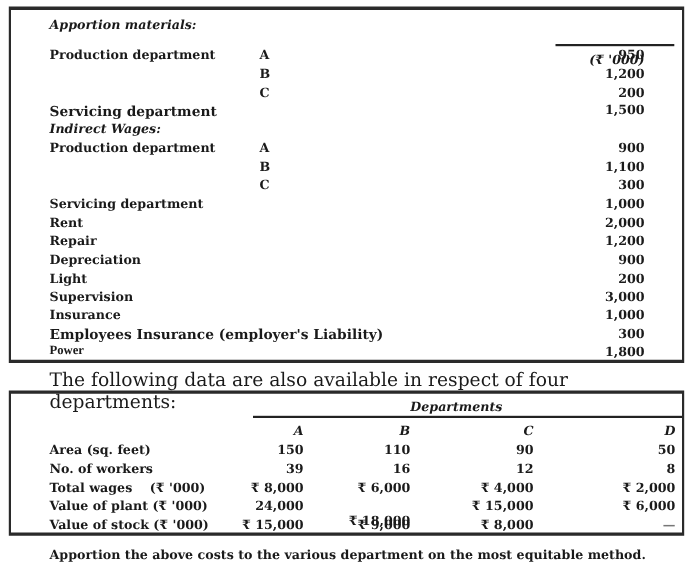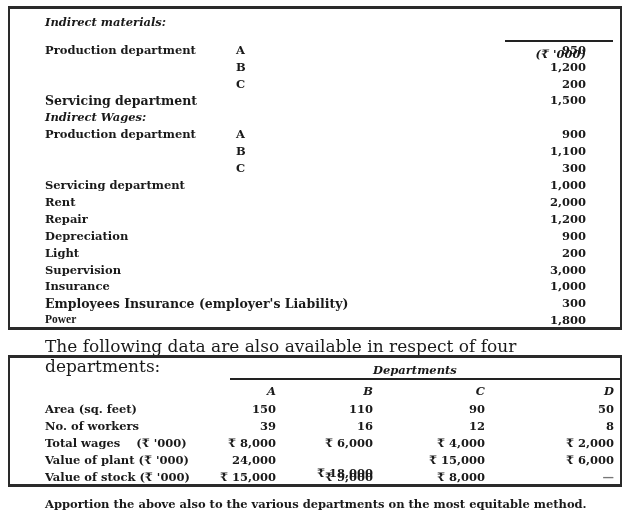--- a/index.html
+++ b/index.html
@@ -20,21 +20,21 @@
   .c { position:absolute; font-size:11.5px; font-weight:bold; text-align:right; white-space:nowrap; }
   .ca { right:352px; } .cb { right:255px; } .cc { right:143px; } .cd { right:14px; }
   .footer { position:absolute; left:45px; top:497px; font-size:11.5px; font-weight:bold; }
   .big { font-size:12.5px; }
 </style>
 </head>
 <body>
 
 <div class="box1"></div>
 
-<div class="t it lbl" style="top:15px;">Indirect materials:</div>
+<div class="t it lbl" style="top:15px;">Apportion materials:</div>
 <div class="t it amt" style="top:27px;margin-top:20px;">(₹ '000)</div>
 <div class="unit-line"></div>
 
 <div class="t lbl" style="top:43px;">Production department</div>
 <div class="t dept" style="top:43px;">A</div>
 <div class="t amt" style="top:43px;">950</div>
 
 <div class="t dept" style="top:60px;">B</div>
 <div class="t amt" style="top:60px;">1,200</div>
 
@@ -110,13 +110,13 @@
 <div class="c cb" style="top:466px;">₹ 18,000</div>
 <div class="c cc" style="top:453px;">₹ 15,000</div>
 <div class="c cd" style="top:453px;">₹ 6,000</div>
 
 <div class="t lbl" style="top:470px;">Value of stock (₹ '000)</div>
 <div class="c ca" style="top:470px;">₹ 15,000</div>
 <div class="c cb" style="top:470px;">₹ 9,000</div>
 <div class="c cc" style="top:470px;">₹ 8,000</div>
 <div class="c cd" style="top:470px; color:#777;">—</div>
 
-<div class="footer">Apportion the above also to the various departments on the most equitable method.</div>
+<div class="footer">Apportion the above costs to the various department on the most equitable method.</div>
 
 </body></html>

